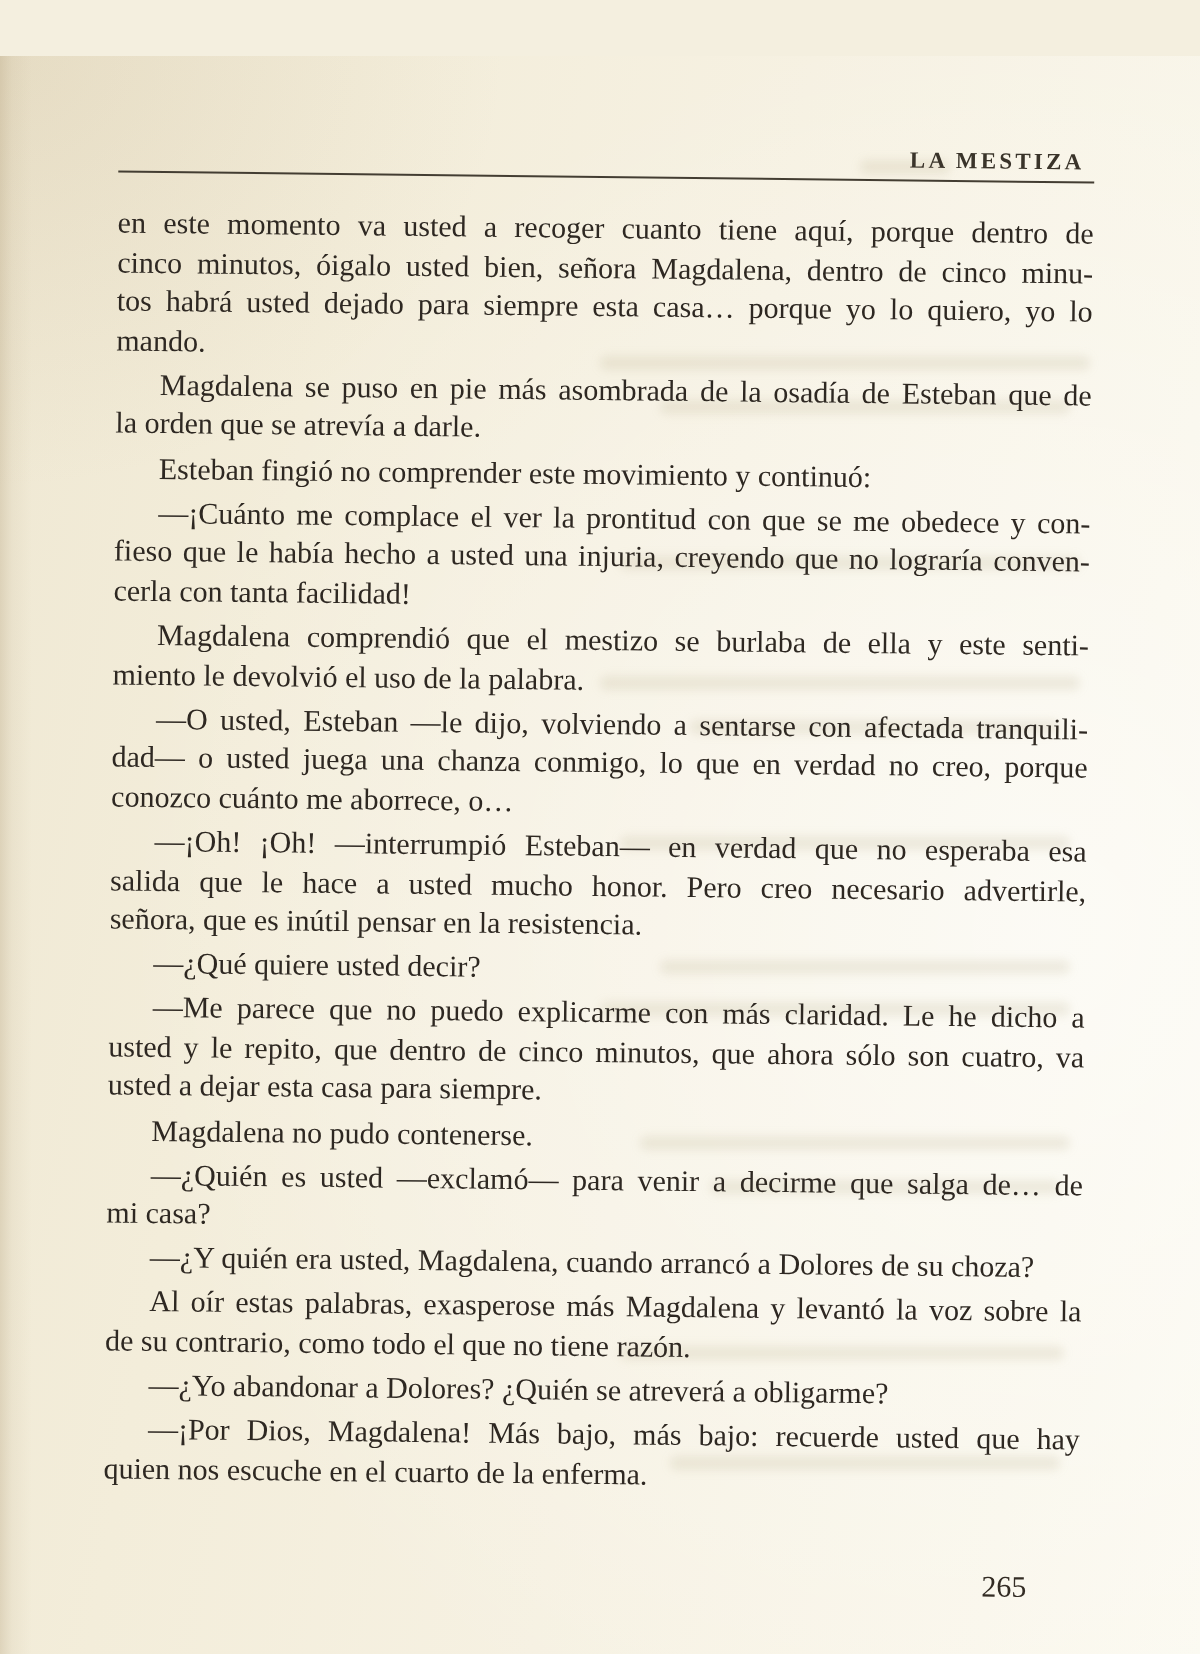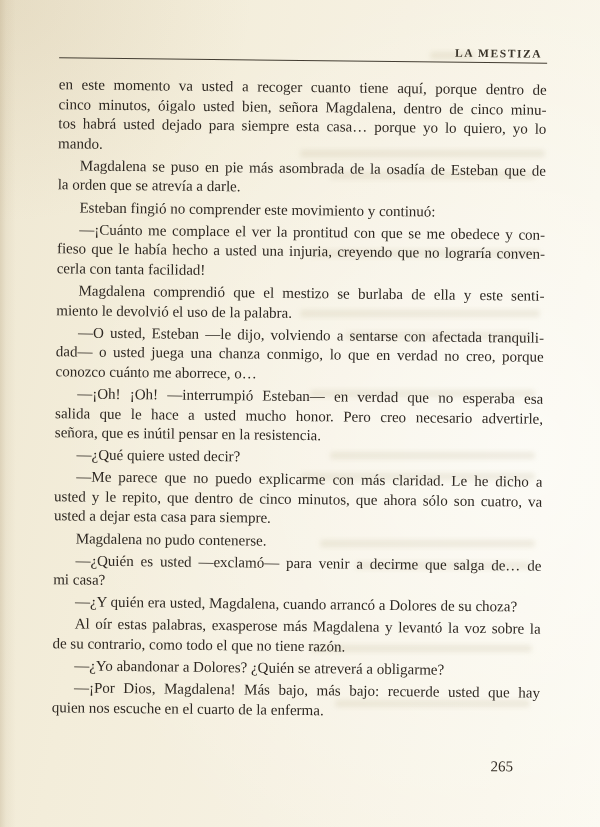--- a/index.html
+++ b/index.html
@@ -15,20 +15,21 @@
     font-family: "Liberation Serif", "DejaVu Serif", serif;
     background: var(--paper);
   }
   .page {
     position: absolute; inset: 0;
     background:
       linear-gradient(to right, rgba(176,156,120,0.30) 0px, rgba(176,156,120,0.10) 6px, rgba(176,156,120,0) 16px),
       radial-gradient(70% 45% at 0% 0%, rgba(196,176,138,0.22), rgba(196,176,138,0) 60%),
       radial-gradient(120% 90% at 88% 55%, rgba(255,255,255,0.55), rgba(255,255,255,0) 65%),
       linear-gradient(100deg, #efe8d3 0%, #f3edda 25%, #f6f1e2 55%, #f9f6ea 85%, #fbf9f0 100%);
+    margin-top: 28px;
   }
   .texture { position: absolute; inset: 0; pointer-events: none; }
   .ghost {
     position: absolute;
     height: 7px;
     background: rgba(169,153,115,0.16);
     border-radius: 4px;
     filter: blur(2.5px);
   }
   .content {

